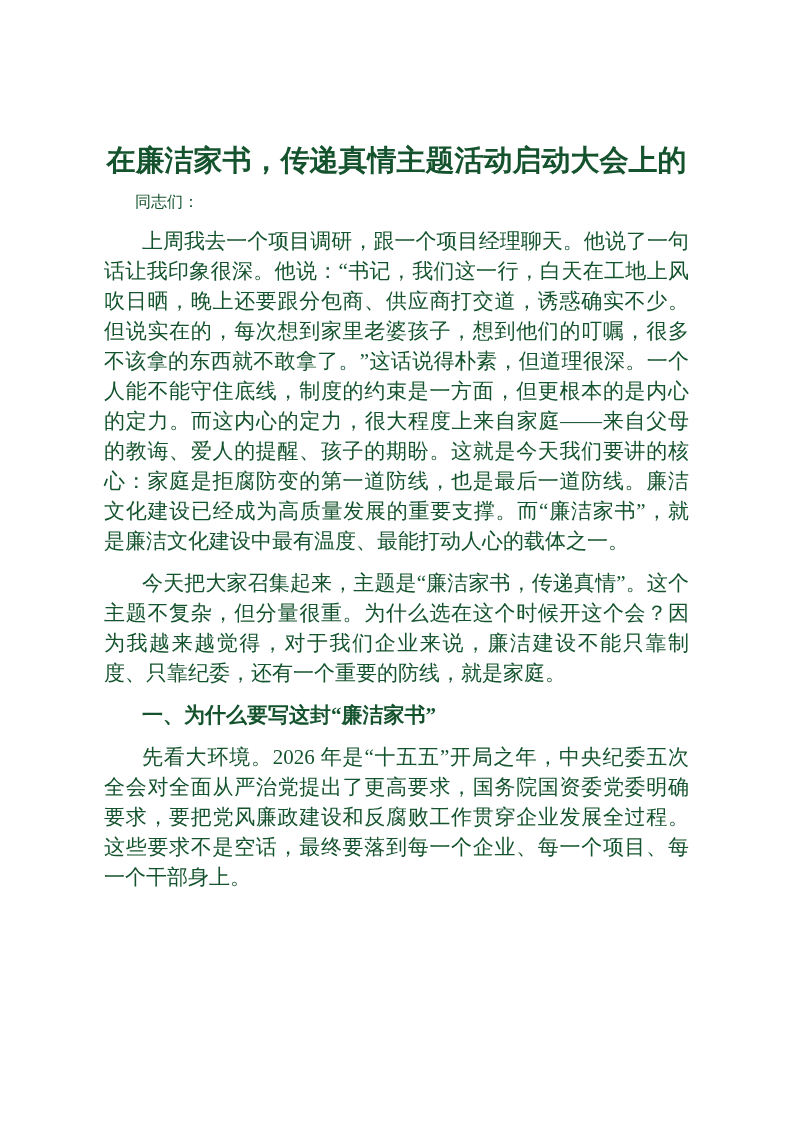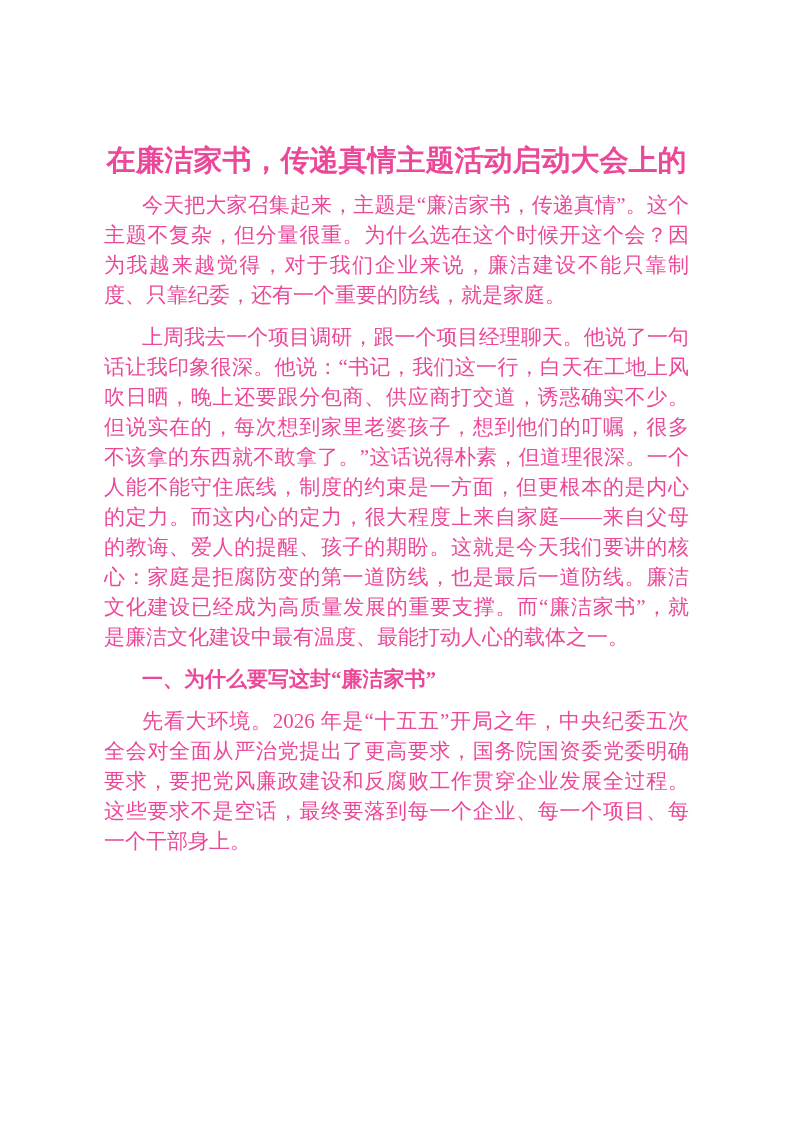--- a/index.html
+++ b/index.html
@@ -8,21 +8,21 @@
     background: #ffffff;
   }
   .page {
     position: relative;
     width: 793px;
     height: 1121px;
     box-sizing: border-box;
     margin: 0 auto;
     padding: 136px 104px 0 104px;
     background: #ffffff;
-    color: #ec4899;
+    color: #14532d;
     font-family: "Liberation Serif", "DejaVu Serif", serif;
     overflow: hidden;
   }
   .doc-title {
     font-size: 29px;
     font-weight: bold;
     line-height: 48px;
     text-align: center;
     margin: 0 0 6px 0;
   }
@@ -55,22 +55,23 @@
 </style>
 </head>
 <body>
 
 <div class="page">
 
   <h1 class="doc-title">
     <span class="title-line">在廉洁家书，传递真情主题活动启动大会上的</span>
   </h1>
 
+  <p class="salutation">同志们：</p>
+
+  <p class="para">上周我去一个项目调研，跟一个项目经理聊天。他说了一句话让我印象很深。他说：“书记，我们这一行，白天在工地上风吹日晒，晚上还要跟分包商、供应商打交道，诱惑确实不少。但说实在的，每次想到家里老婆孩子，想到他们的叮嘱，很多不该拿的东西就不敢拿了。”这话说得朴素，但道理很深。一个人能不能守住底线，制度的约束是一方面，但更根本的是内心的定力。而这内心的定力，很大程度上来自家庭——来自父母的教诲、爱人的提醒、孩子的期盼。这就是今天我们要讲的核心：家庭是拒腐防变的第一道防线，也是最后一道防线。廉洁文化建设已经成为高质量发展的重要支撑。而“廉洁家书”，就是廉洁文化建设中最有温度、最能打动人心的载体之一。</p>
 
   <p class="para">今天把大家召集起来，主题是“廉洁家书，传递真情”。这个主题不复杂，但分量很重。为什么选在这个时候开这个会？因为我越来越觉得，对于我们企业来说，廉洁建设不能只靠制度、只靠纪委，还有一个重要的防线，就是家庭。</p>
-
-  <p class="para">上周我去一个项目调研，跟一个项目经理聊天。他说了一句话让我印象很深。他说：“书记，我们这一行，白天在工地上风吹日晒，晚上还要跟分包商、供应商打交道，诱惑确实不少。但说实在的，每次想到家里老婆孩子，想到他们的叮嘱，很多不该拿的东西就不敢拿了。”这话说得朴素，但道理很深。一个人能不能守住底线，制度的约束是一方面，但更根本的是内心的定力。而这内心的定力，很大程度上来自家庭——来自父母的教诲、爱人的提醒、孩子的期盼。这就是今天我们要讲的核心：家庭是拒腐防变的第一道防线，也是最后一道防线。廉洁文化建设已经成为高质量发展的重要支撑。而“廉洁家书”，就是廉洁文化建设中最有温度、最能打动人心的载体之一。</p>
 
   <h2 class="section-heading">一、为什么要写这封“廉洁家书”</h2>
 
   <p class="para">先看大环境。2026 年是“十五五”开局之年，中央纪委五次全会对全面从严治党提出了更高要求，国务院国资委党委明确要求，要把党风廉政建设和反腐败工作贯穿企业发展全过程。这些要求不是空话，最终要落到每一个企业、每一个项目、每一个干部身上。</p>
 
 </div>
 
 </body></html>

